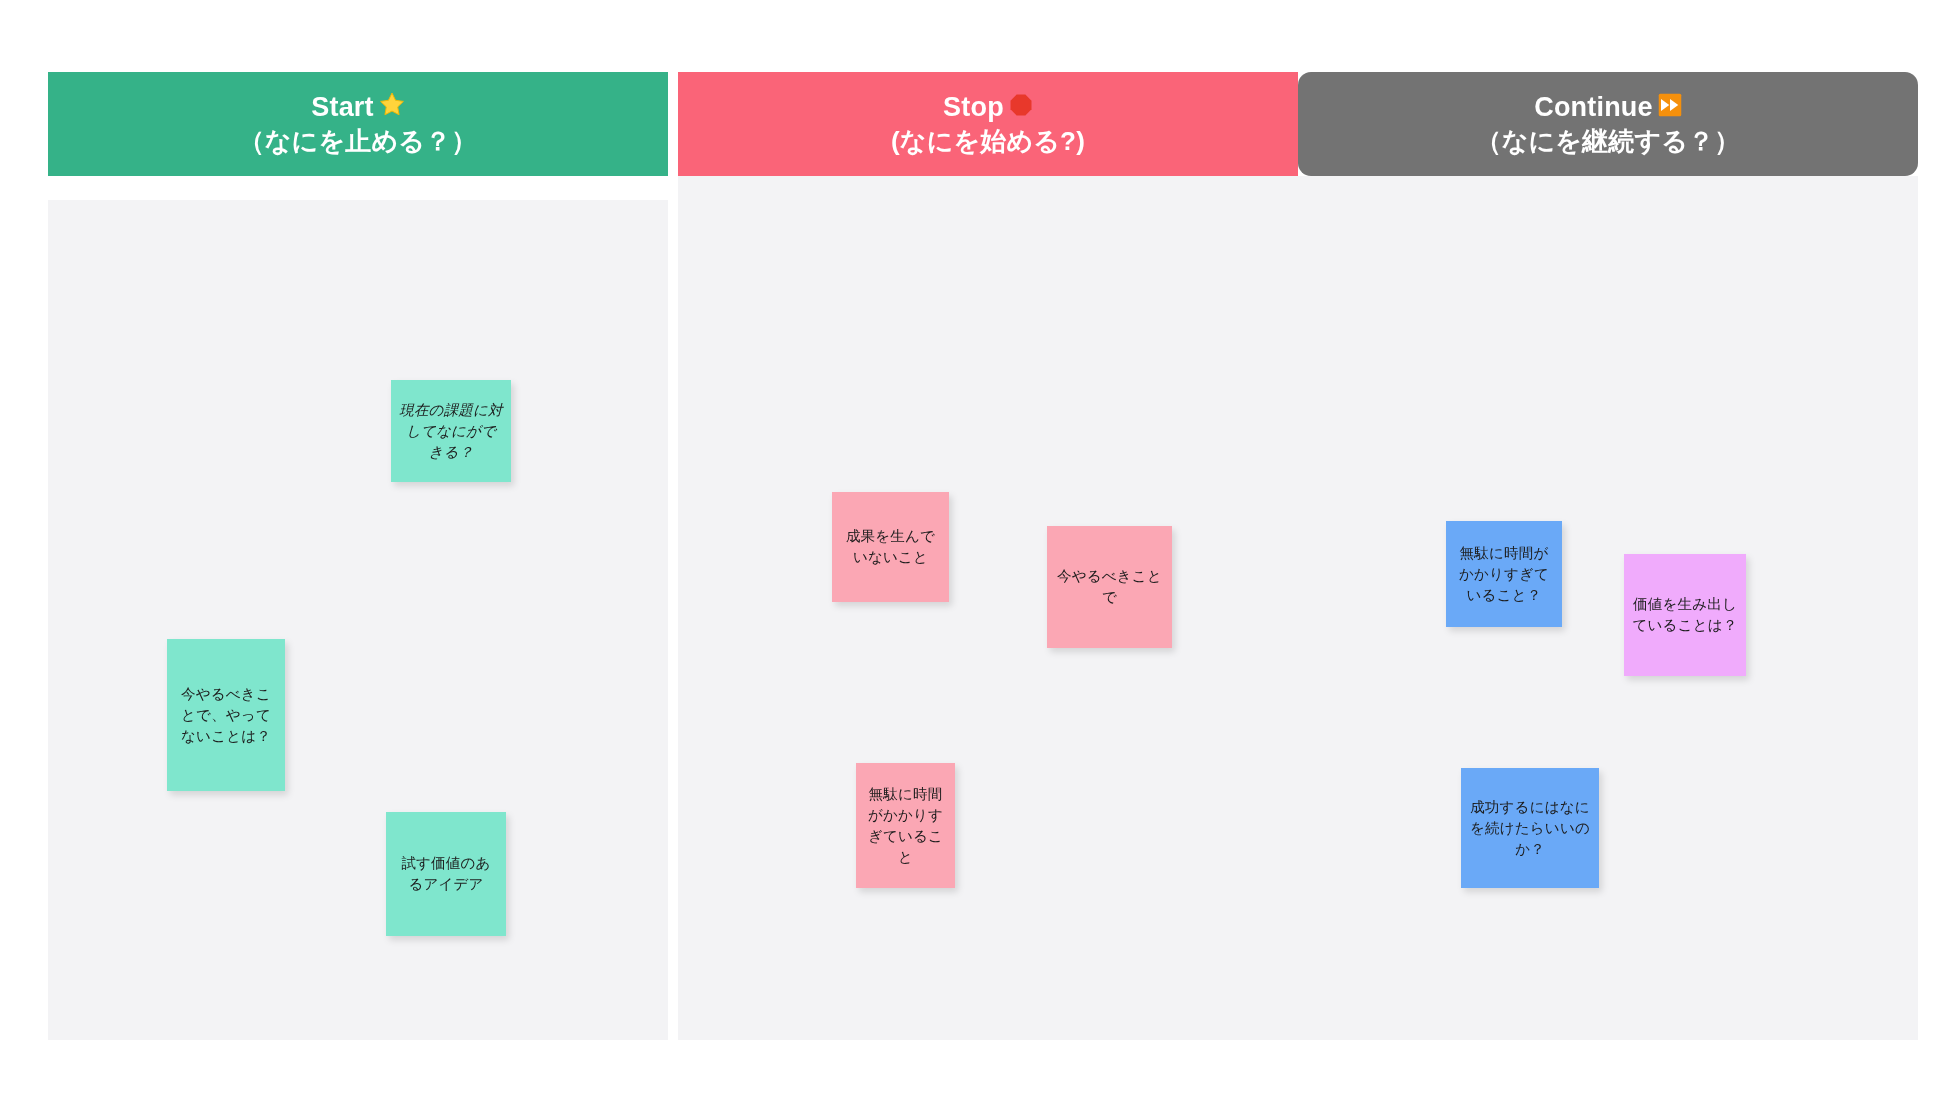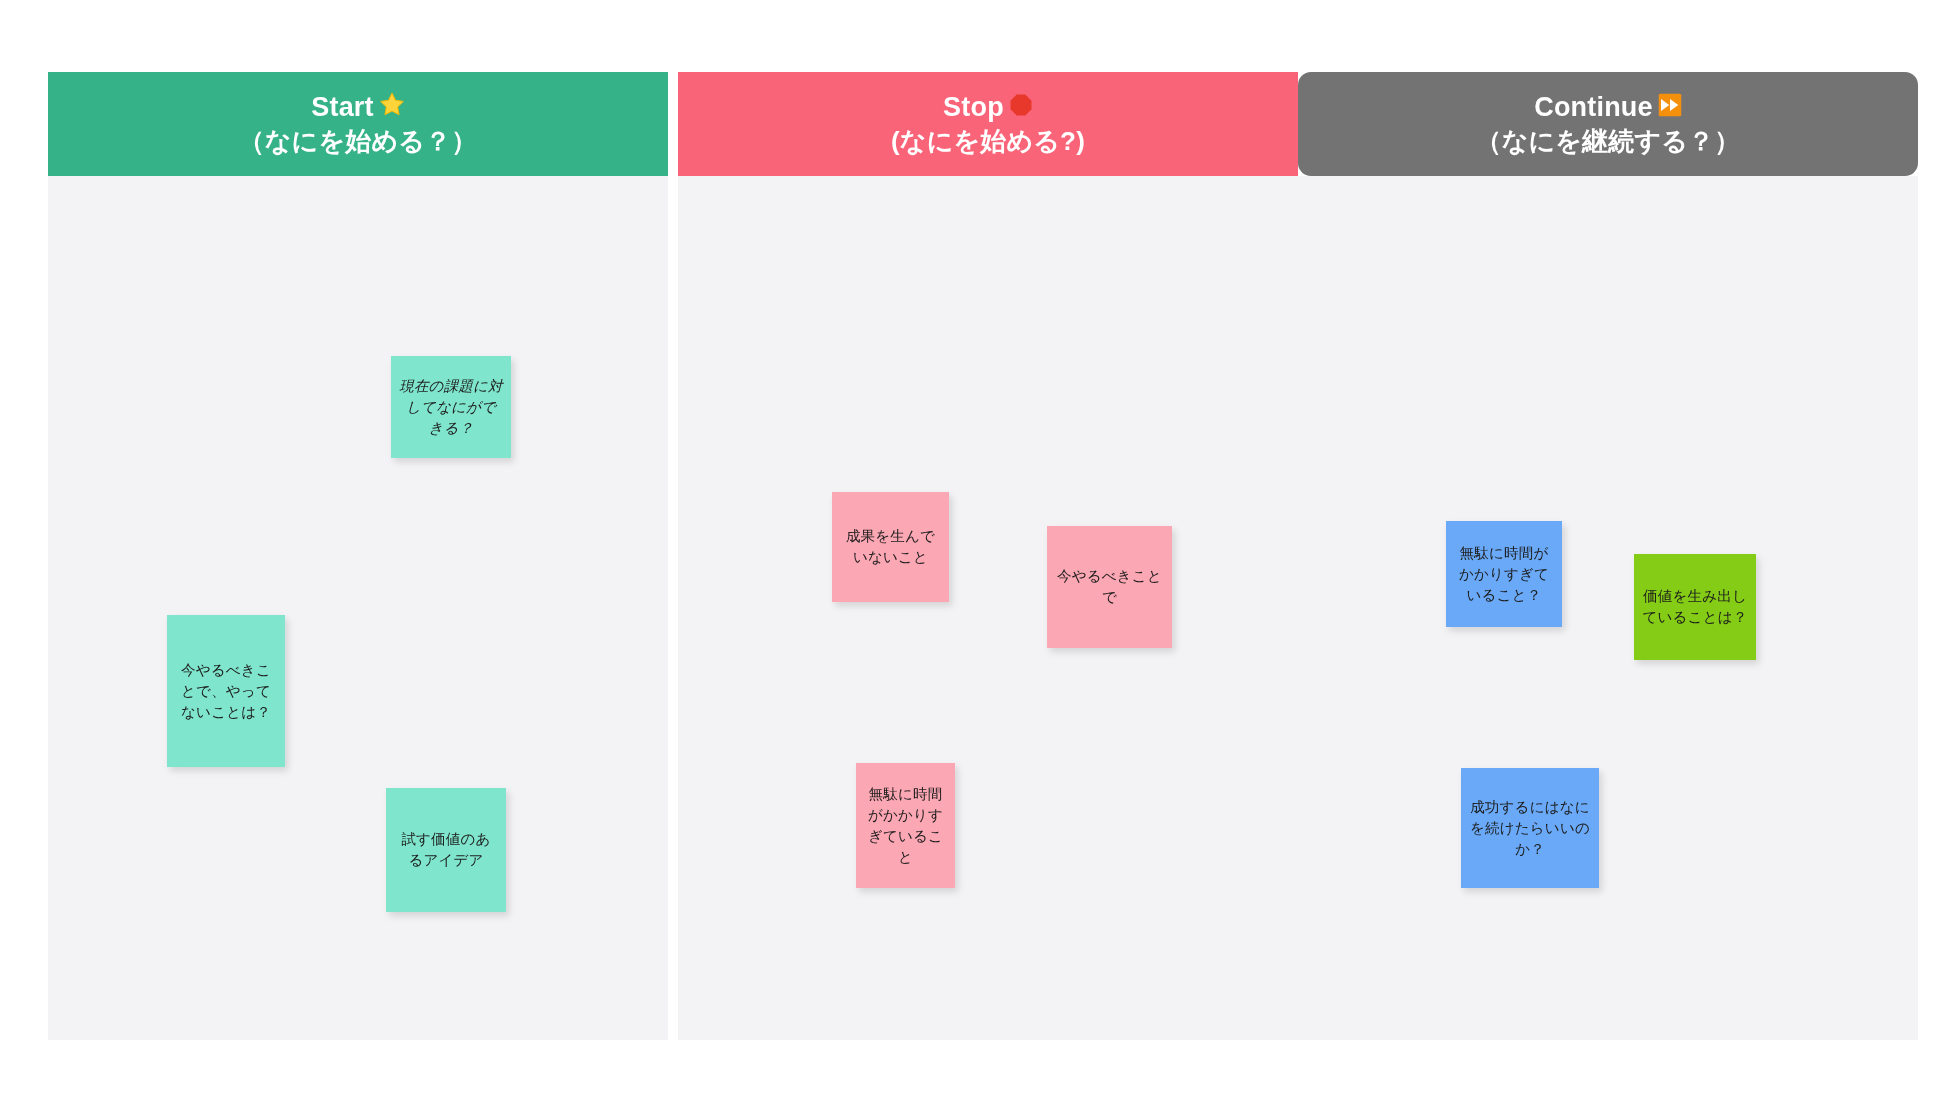--- a/index.html
+++ b/index.html
@@ -23,21 +23,21 @@
     height: 1120px;
   }
   .column {
     position: absolute;
     top: 72px;
     width: 620px;
     height: 968px;
     display: flex;
     flex-direction: column;
   }
-  .column-start   { left: 48px; }
+  .column-start   { left: 48px; gap: 24px; }
   .column-stop    { left: 678px; }
   .column-continue{ left: 1298px; }
 
   .col-header {
     height: 104px;
     flex: 0 0 104px;
     display: flex;
     flex-direction: column;
     align-items: center;
     justify-content: center;
@@ -107,21 +107,21 @@
 
 <div id="board" style="background: rgb(255, 255, 255);">
     <div class="column column-start">
       <div class="col-header" style="background: rgb(53, 178, 136);">
         <div class="line">
           <span>Start</span>
           <span class="header-emoji"><svg class="emoji-star" viewBox="0 0 32 32" xmlns="http://www.w3.org/2000/svg">
               <polygon points="16,2.5 20.3,11.4 30,12.8 23,19.6 24.7,29.3 16,24.7 7.3,29.3 9,19.6 2,12.8 11.7,11.4" fill="#FFD43B" stroke="#F2B705" stroke-width="1.2" stroke-linejoin="round"></polygon>
             </svg></span>
         </div>
-        <div class="line sub">（なにを始める？）</div>
+        <div class="line sub">（なにを止める？）</div>
       </div>
       <div class="col-body" style="background: rgb(243, 243, 245);">
         <div class="note" style="left: 343px; top: 180px; width: 120px; height: 102px; background: rgb(127, 230, 205); font-style: italic;">
           <span class="note-text">現在の課題に対してなにができる？</span>
         </div>
         <div class="note" style="left: 119px; top: 439px; width: 118px; height: 152px; background: rgb(127, 230, 205);">
           <span class="note-text">今やるべきことで、やってないことは？</span>
         </div>
         <div class="note" style="left: 338px; top: 612px; width: 120px; height: 124px; background: rgb(127, 230, 205);">
           <span class="note-text">試す価値のあるアイデア</span>
@@ -159,21 +159,21 @@
               <polygon points="4,8 15,16 4,24" fill="#ffffff"></polygon>
               <polygon points="16,8 27,16 16,24" fill="#ffffff"></polygon>
             </svg></span>
         </div>
         <div class="line sub">（なにを継続する？）</div>
       </div>
       <div class="col-body" style="background: rgb(243, 243, 245);">
         <div class="note" style="left: 148px; top: 345px; width: 116px; height: 106px; background: rgb(106, 169, 247);">
           <span class="note-text">無駄に時間がかかりすぎていること？</span>
         </div>
-        <div class="note" style="left: 336px; top: 378px; width: 122px; height: 106px; background: #84cc16;">
+        <div class="note" style="left: 326px; top: 378px; width: 122px; height: 122px; background: #f0abfc;">
           <span class="note-text">価値を生み出していることは？</span>
         </div>
         <div class="note" style="left: 163px; top: 592px; width: 138px; height: 120px; background: rgb(106, 169, 247);">
           <span class="note-text">成功するにはなにを続けたらいいのか？</span>
         </div>
       </div>
     </div>
   </div>
 
 </body></html>

